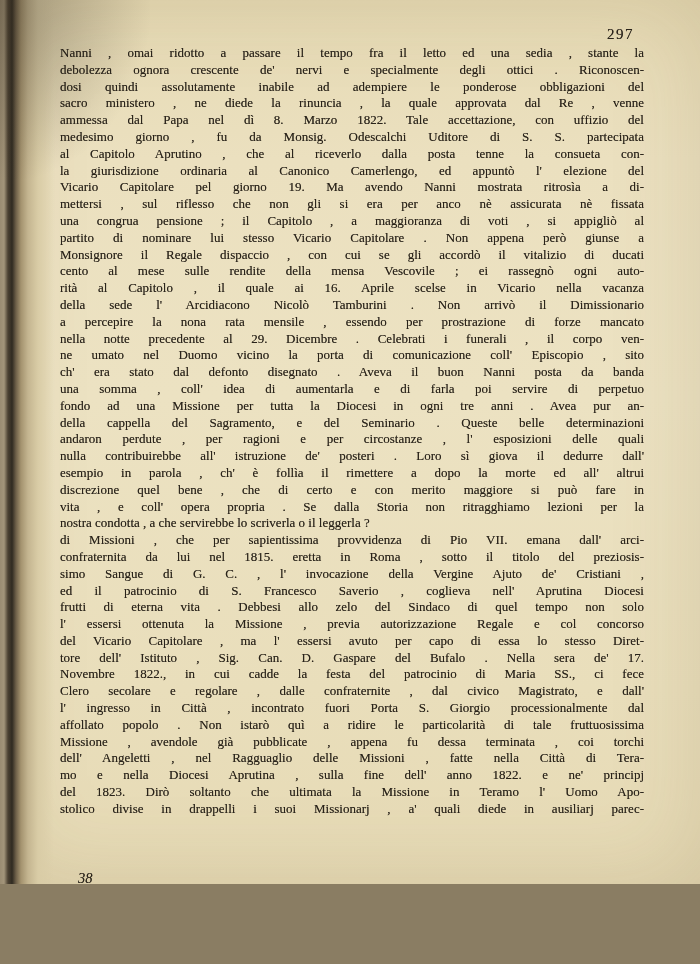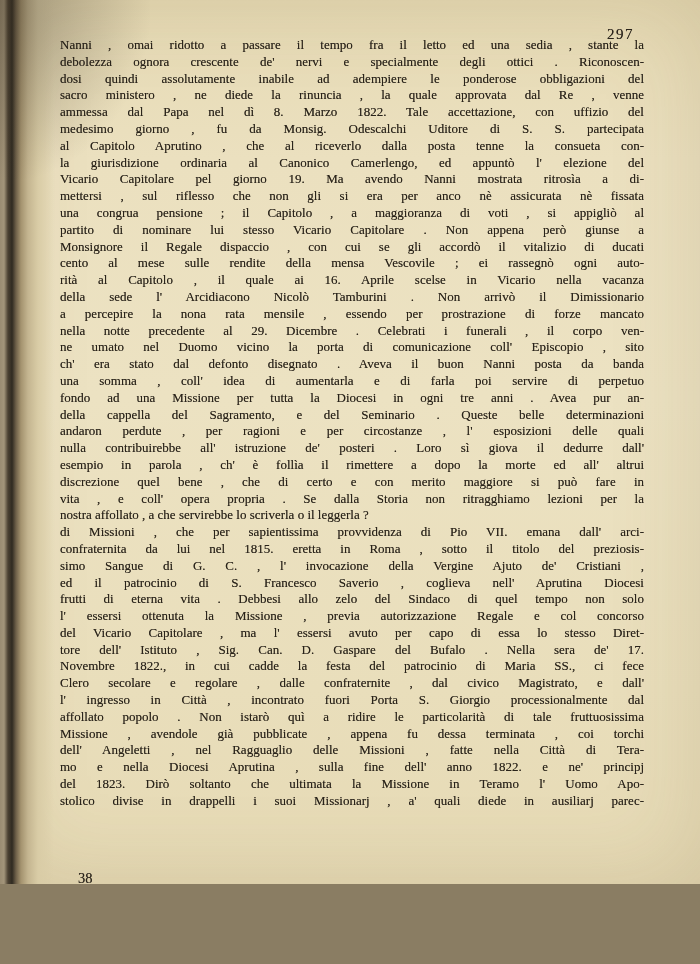--- a/index.html
+++ b/index.html
@@ -23,36 +23,36 @@
     position:absolute;left:0;top:0;width:150px;height:180px;
     background:radial-gradient(ellipse at 0% 0%,rgba(58,48,34,0.38),rgba(58,48,34,0) 72%);
     pointer-events:none;
   }
   .pagenum{
     position:absolute;top:26px;right:66px;
     font-size:15px;letter-spacing:1.5px;
     text-shadow:0 0 0.5px rgba(41,35,26,0.6);
   }
   .text-block{
-    position:absolute;left:60px;top:37px;width:584px;
+    position:absolute;left:60px;top:45px;width:584px;
     font-size:13px;line-height:16.8px;
     text-shadow:0 0 0.5px rgba(41,35,26,0.55);
   }
   .line{
     text-align:justify;
     text-align-last:justify;
     height:16.8px;
     white-space:normal;
   }
   .line.end{text-align-last:left;}
   .line.ind{text-indent:22px;}
   .it{}
   .signature{
     position:absolute;left:78px;top:870px;
-    font-size:14.5px;
+    font-size:14.5px;font-style:italic;
     text-shadow:0 0 0.5px rgba(41,35,26,0.55);
   }
 </style>
 </head>
 <body>
 
 <div class="page">
   <div class="gutter"></div>
   <div class="corner-shade"></div>
   <div class="pagenum">297</div>
@@ -78,21 +78,21 @@
       <div class="line"><span>ne umato nel Duomo vicino la porta di comunicazione coll' Episcopio , sito</span></div>
       <div class="line"><span>ch' era stato dal defonto disegnato . Aveva il buon Nanni posta da banda</span></div>
       <div class="line"><span>una somma , coll' idea di aumentarla e di farla poi servire di perpetuo</span></div>
       <div class="line"><span>fondo ad una Missione per tutta la Diocesi in ogni tre anni . Avea pur an-</span></div>
       <div class="line"><span>della cappella del Sagramento, e del Seminario . Queste belle determinazioni</span></div>
       <div class="line"><span>andaron perdute , per ragioni e per circostanze , l' esposizioni delle quali</span></div>
       <div class="line"><span>nulla contribuirebbe all' istruzione de' posteri . Loro sì giova il dedurre dall'</span></div>
       <div class="line"><span>esempio in parola , ch' è follìa il rimettere a dopo la morte ed all' altrui</span></div>
       <div class="line"><span>discrezione quel bene , che di certo e con merito maggiore si può fare in</span></div>
       <div class="line"><span>vita , e coll' opera propria . Se dalla Storia non ritragghiamo lezioni per la</span></div>
-      <div class="line end"><span>nostra affollato , a che servirebbe lo scriverla o il leggerla ?</span></div>
+      <div class="line end"><span>nostra condotta , a che servirebbe lo scriverla o il leggerla ?</span></div>
       <div class="line"><span>di Missioni , che per sapientissima provvidenza di Pio VII. emana dall' arci-</span></div>
       <div class="line"><span>confraternita da lui nel 1815. eretta in Roma , sotto il titolo del </span><span class="it">preziosis-</span></div>
       <div class="line"><span class="it">simo Sangue di G. C.</span><span> , l' invocazione della Vergine </span><span class="it">Ajuto de' Cristiani</span><span> ,</span></div>
       <div class="line"><span>ed il patrocinio di S. </span><span class="it">Francesco Saverio</span><span> , coglieva nell' Aprutina Diocesi</span></div>
       <div class="line"><span>frutti di eterna vita . Debbesi allo zelo del Sindaco di quel tempo non solo</span></div>
       <div class="line"><span>l' essersi ottenuta la Missione , previa autorizzazione Regale e col concorso</span></div>
       <div class="line"><span>del Vicario Capitolare , ma l' essersi avuto per capo di essa lo stesso Diret-</span></div>
       <div class="line"><span>tore dell' Istituto , Sig. Can. </span><span class="it">D. Gaspare del Bufalo</span><span> . Nella sera de' 17.</span></div>
       <div class="line"><span>Novembre 1822., in cui cadde la festa del patrocinio di Maria SS., ci fece</span></div>
       <div class="line"><span>Clero secolare e regolare , dalle confraternite , dal civico Magistrato, e dall'</span></div>

